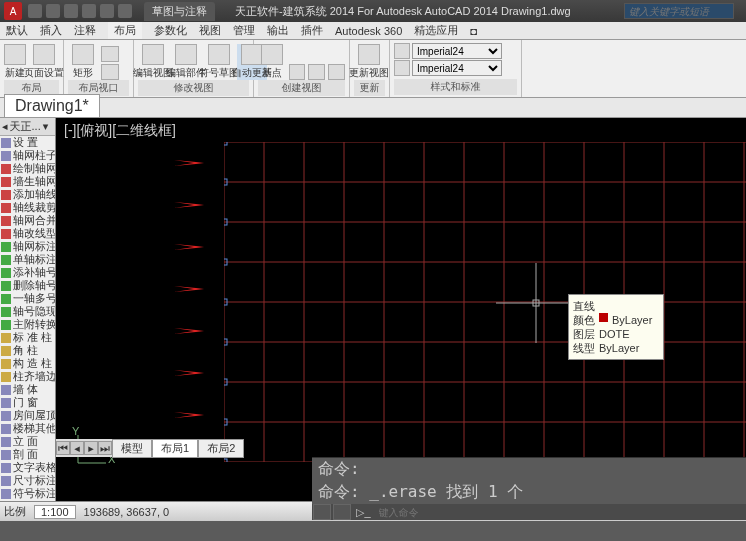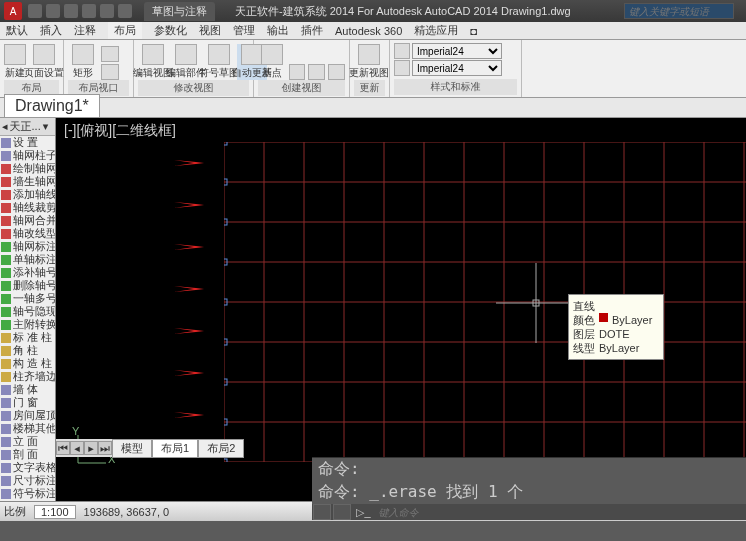--- a/index.html
+++ b/index.html
@@ -46,21 +46,21 @@
 .arrow svg{width:100%;height:100%}
 .arrow path{fill:#d22}
 .ucs{position:absolute;bottom:30px;left:16px;color:#7a7;font-size:11px}
 .tooltip{position:absolute;left:512px;top:176px;width:96px;background:#fdfdf0;border:1px solid #888;padding:4px;font-size:10px;color:#333;line-height:14px}
 .tooltip .row{display:flex;gap:4px}
 .tooltip .sw{width:9px;height:9px;background:#b00;display:inline-block}
 .cmdbar{position:absolute;bottom:0;left:256px;right:0;height:44px;background:#555;border-top:1px solid #333;display:flex;flex-direction:column}
 .cmdline{background:#5a5a5a;color:#ccc;font-size:16px;padding:1px 6px;font-family:Consolas,monospace}
 .cmdinput{display:flex;align-items:center;background:#4a4a4a;height:18px}
 .cmdinput .ci{width:18px;height:16px;border:1px solid #666;background:#555;margin:0 1px}
-.cmdinput input{flex:1;background:#4a4a4a;border:none;color:#888;font-style:italic;padding:0 4px;font-size:10px}
+.cmdinput input{flex:1;background:#4a4a4a;border:none;color:#888;padding:0 4px;font-size:10px}
 .layout-tabs{position:absolute;bottom:44px;left:0;height:18px;display:flex;background:#ddd;align-items:center;font-size:10px}
 .layout-tabs .lt{padding:1px 8px;border:1px solid #999;background:#eee}
 .layout-tabs .nav{width:14px;height:14px;background:#ccc;border:1px solid #999;display:flex;align-items:center;justify-content:center}
 .statusbar{height:20px;background:linear-gradient(#eee,#ccc);border-top:1px solid #888;display:flex;align-items:center;padding:0 4px;gap:8px;font-size:10px;color:#333}
 .statusbar .sbtn{width:18px;height:16px;background:#d0d0d0;border:1px solid #999}
 .crosshair{position:absolute;left:440px;top:145px;pointer-events:none}
 .crosshair line{stroke:#aaa;stroke-width:1}
 </style>
 </head>
 <body>

